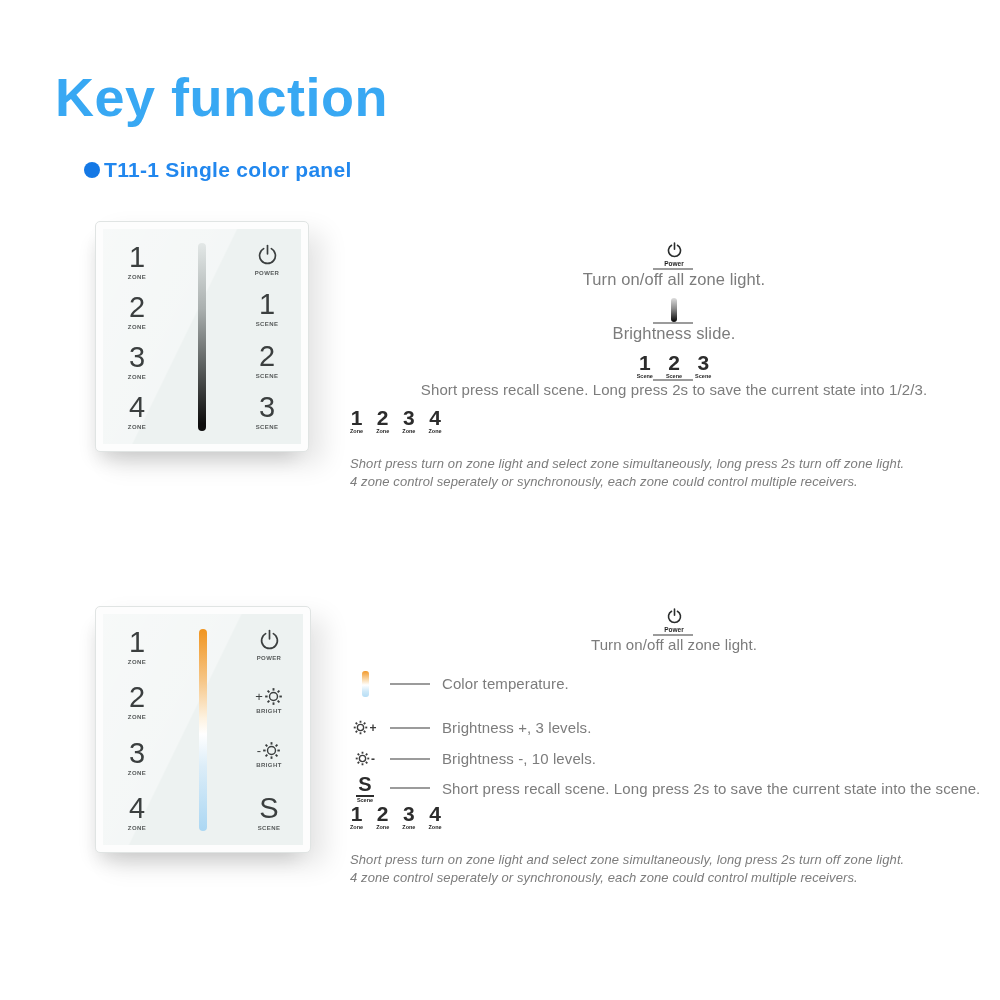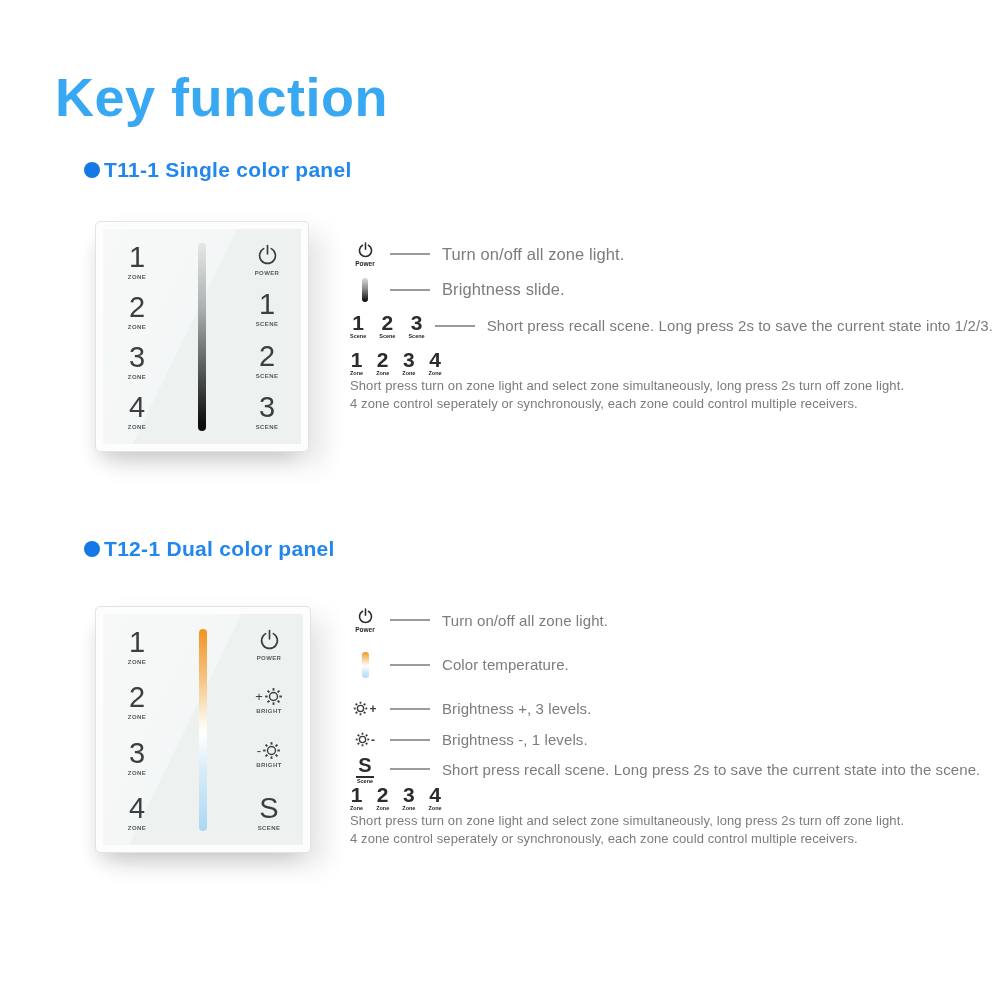--- a/index.html
+++ b/index.html
@@ -34,41 +34,41 @@
     background:linear-gradient(to bottom, #e3e8e7 0%, #aab0af 35%, #555958 68%, #0d0d0d 96%, #0d0d0d 100%); }
   #panel2 .slider { width:8px; height:202px;
     background:linear-gradient(to bottom, #f0941f 0%, #f6c789 26%, #fdf2e0 44%, #ffffff 52%, #dcedf8 68%, #abd7f3 100%); }
 
   
   .legend { position:absolute; left:350px; width:648px; }
   #legend1 { top:241px; }
   #legend2 { top:607px; }
   .lrow { display:flex; align-items:center; min-height:26px; }
   .lrow.keysrow { min-height:28px; }
-  .mb9 { margin-bottom:9px; } .mb5 { margin-bottom:5px;margin-top:18px; } .mb2 { margin-bottom:2px; } .mb0 { margin-bottom:0; }
+  .mb9 { margin-bottom:9px;flex-direction:column; } .mb5 { margin-bottom:5px;margin-top:18px; } .mb2 { margin-bottom:2px; } .mb0 { margin-bottom:0; }
   .icon-cell { width:30px; display:flex; flex-direction:column; align-items:center; justify-content:center; flex:none; line-height:1; }
   .dash { flex:none; width:40px; height:2px; background:#9b9b9b; margin:0 12px 0 10px; }
   .ltext { font-size:15px; color:#7c7c7c; white-space:nowrap; letter-spacing:0.1px; }
   .ltext-lg { font-size:16.5px; }
   .plabel { font-size:6.5px; font-weight:700; color:#1f1f1f; margin-top:1px; }
   .bar-bright { width:6px; height:24px; border-radius:3px;
     background:linear-gradient(to bottom, #dcdcdc 0%, #8b8b8b 45%, #111 95%); }
   .bar-cct { width:7px; height:26px; border-radius:3px;
     background:linear-gradient(to bottom, #f2992b 0%, #fbe3c0 38%, #ffffff 54%, #cfe9f8 78%, #b5ddf5 100%); }
   .lkeys { display:flex; align-items:flex-start; gap:13px; flex:none; }
   .lkey { display:flex; flex-direction:column; align-items:center; line-height:1; }
   .lkey .n { font-size:21px; font-weight:700; color:#2c2c2c; }
   .lkey .l { font-size:5.5px; font-weight:700; color:#1f1f1f; margin-top:1px; }
   .skey { display:flex; flex-direction:column; align-items:center; line-height:1; }
   .skey .n { font-size:20px; font-weight:700; color:#2c2c2c; border-bottom:2px solid #2c2c2c; padding:0 2px 1px; }
   .skey .l { font-size:5.5px; font-weight:700; color:#1f1f1f; margin-top:1px; }
   .sunsign { display:flex; align-items:center; gap:1px; }
   .sunsign .sg { font-size:12px; font-weight:700; color:#3c3c3c; }
 
-  .para { margin-top:0; }
+  .para { margin-top:20px;font-style:italic; }
   .para div { font-size:13px; color:#7c7c7c; line-height:1.4; white-space:nowrap; letter-spacing:0.1px; }
 </style>
 </head>
 <body>
 
 <div class="page">
 
   <div class="title">Key function</div>
 
   <div class="sec-heading" id="sec1-heading">
@@ -188,24 +188,20 @@
         </div>
       </div>
     </div>
 
     <div class="para">
       <div>Short press turn on zone light and select zone simultaneously, long press 2s turn off zone light.</div>
       <div>4 zone control seperately or synchronously, each zone could control multiple receivers.</div>
     </div>
   </div>
 
-  <div class="sec-heading" id="sec2-heading">
-    <span class="bullet"></span>
-    <span class="txt">T12-1 Dual color panel</span>
-  </div>
 
   <div class="panel" id="panel2">
     <div class="face">
       <div class="kcol">
         <div class="key">
           <div class="num">1</div>
           <div class="lbl">ZONE</div>
         </div>
         <div class="key">
           <div class="num">2</div>
@@ -339,21 +335,21 @@
               <line x1="3.6" y1="3.6" x2="5.5" y2="5.5"></line>
                 <line x1="14.5" y1="14.5" x2="16.4" y2="16.4"></line>
               <line x1="3.6" y1="16.4" x2="5.5" y2="14.5"></line>
                 <line x1="14.5" y1="5.5" x2="16.4" y2="3.6"></line>
             </g>
           </svg>
           <span class="sg">-</span>
         </div>
       </div>
       <div class="dash"></div>
-      <div class="ltext">Brightness -, 1 levels.</div>
+      <div class="ltext">Brightness -, 10 levels.</div>
     </div>
 
     <div class="lrow mb0">
       <div class="icon-cell">
         <div class="skey">
           <div class="n">S</div>
           <div class="l">Scene</div>
         </div>
       </div>
       <div class="dash"></div>

